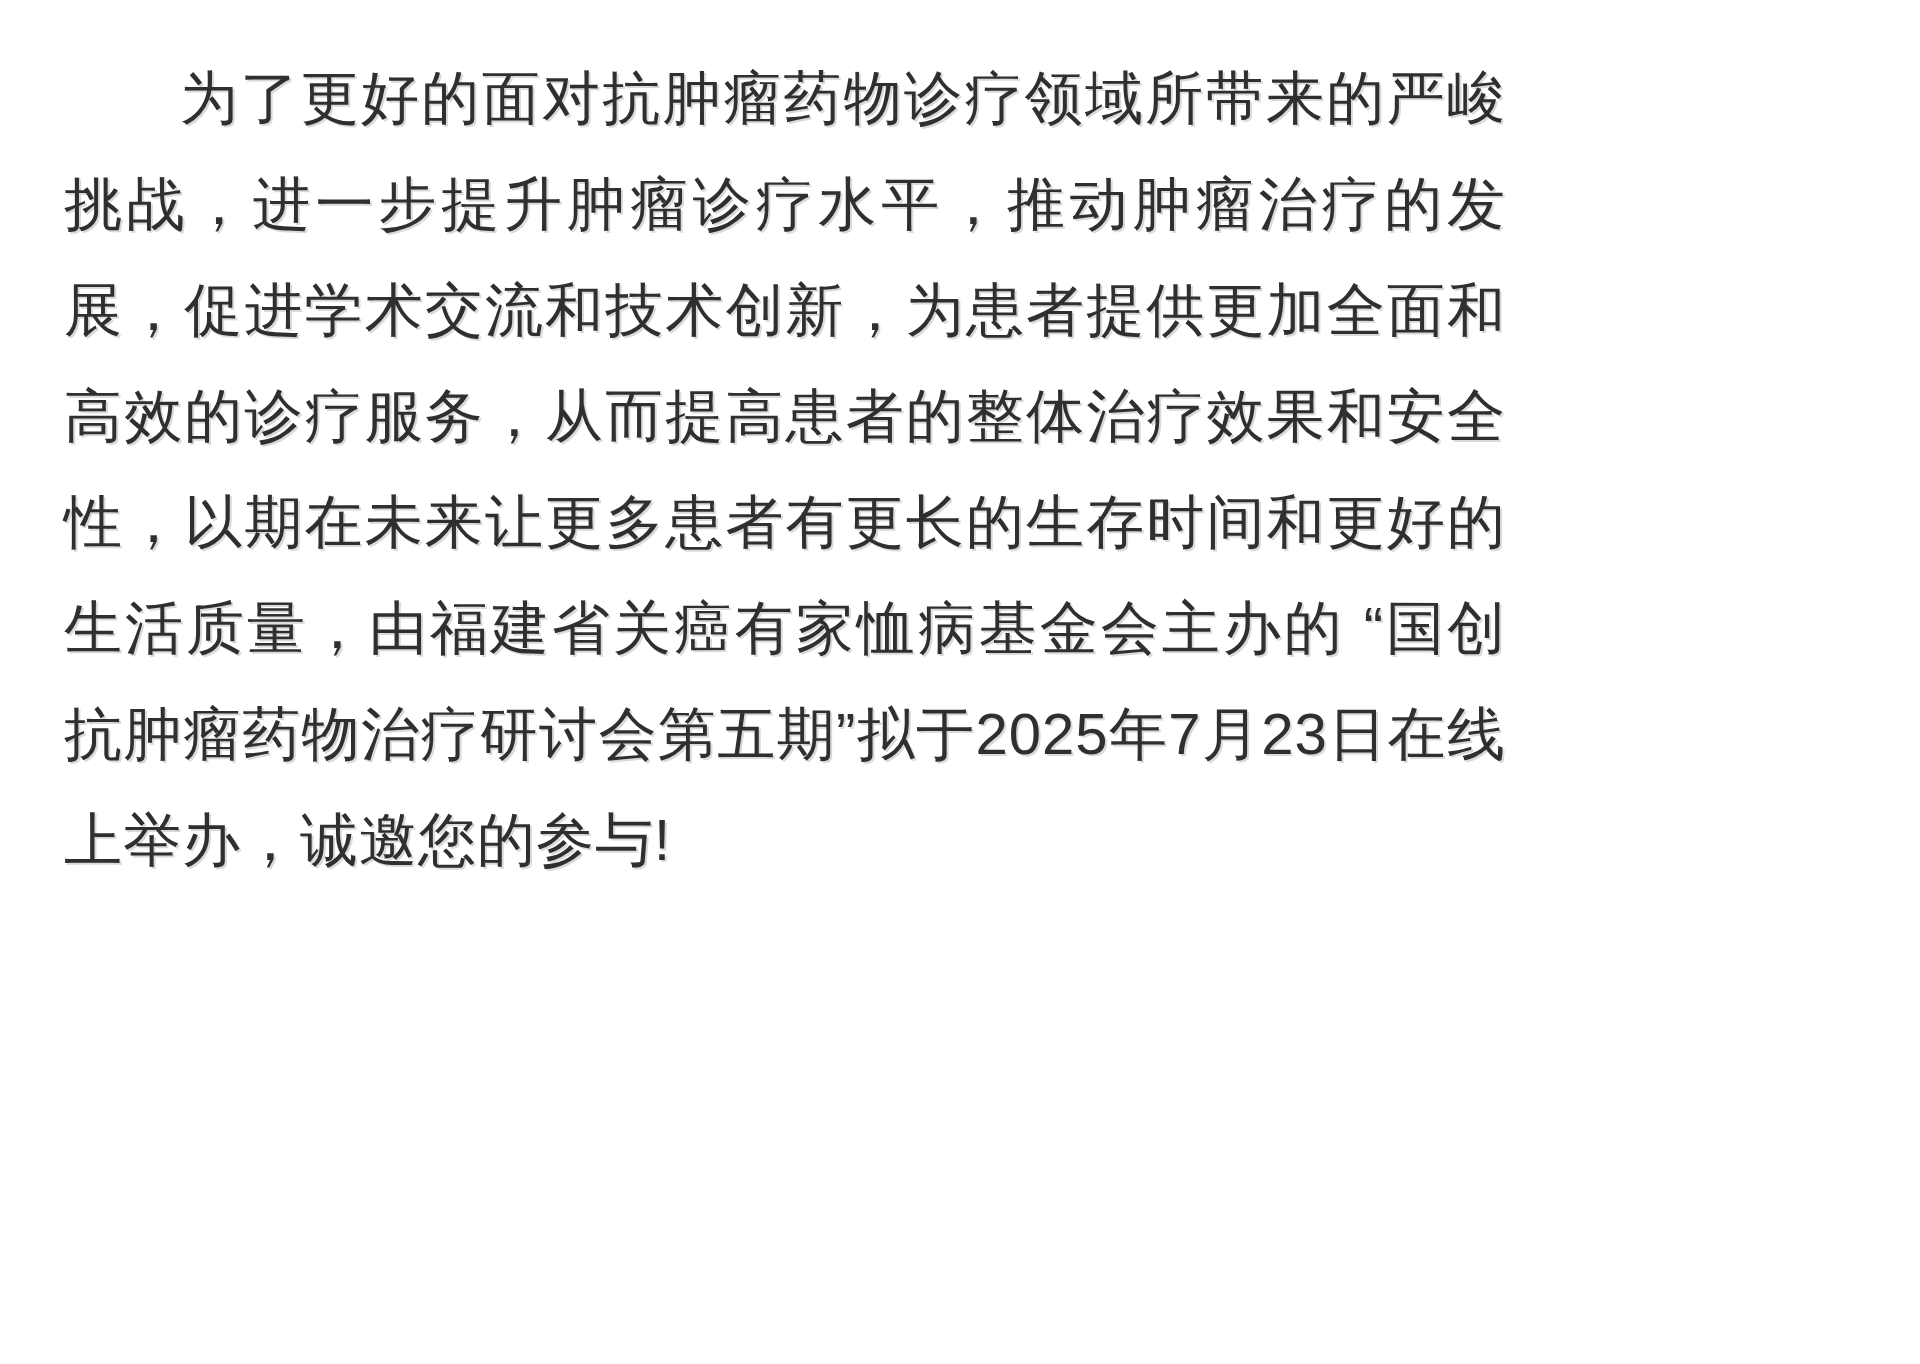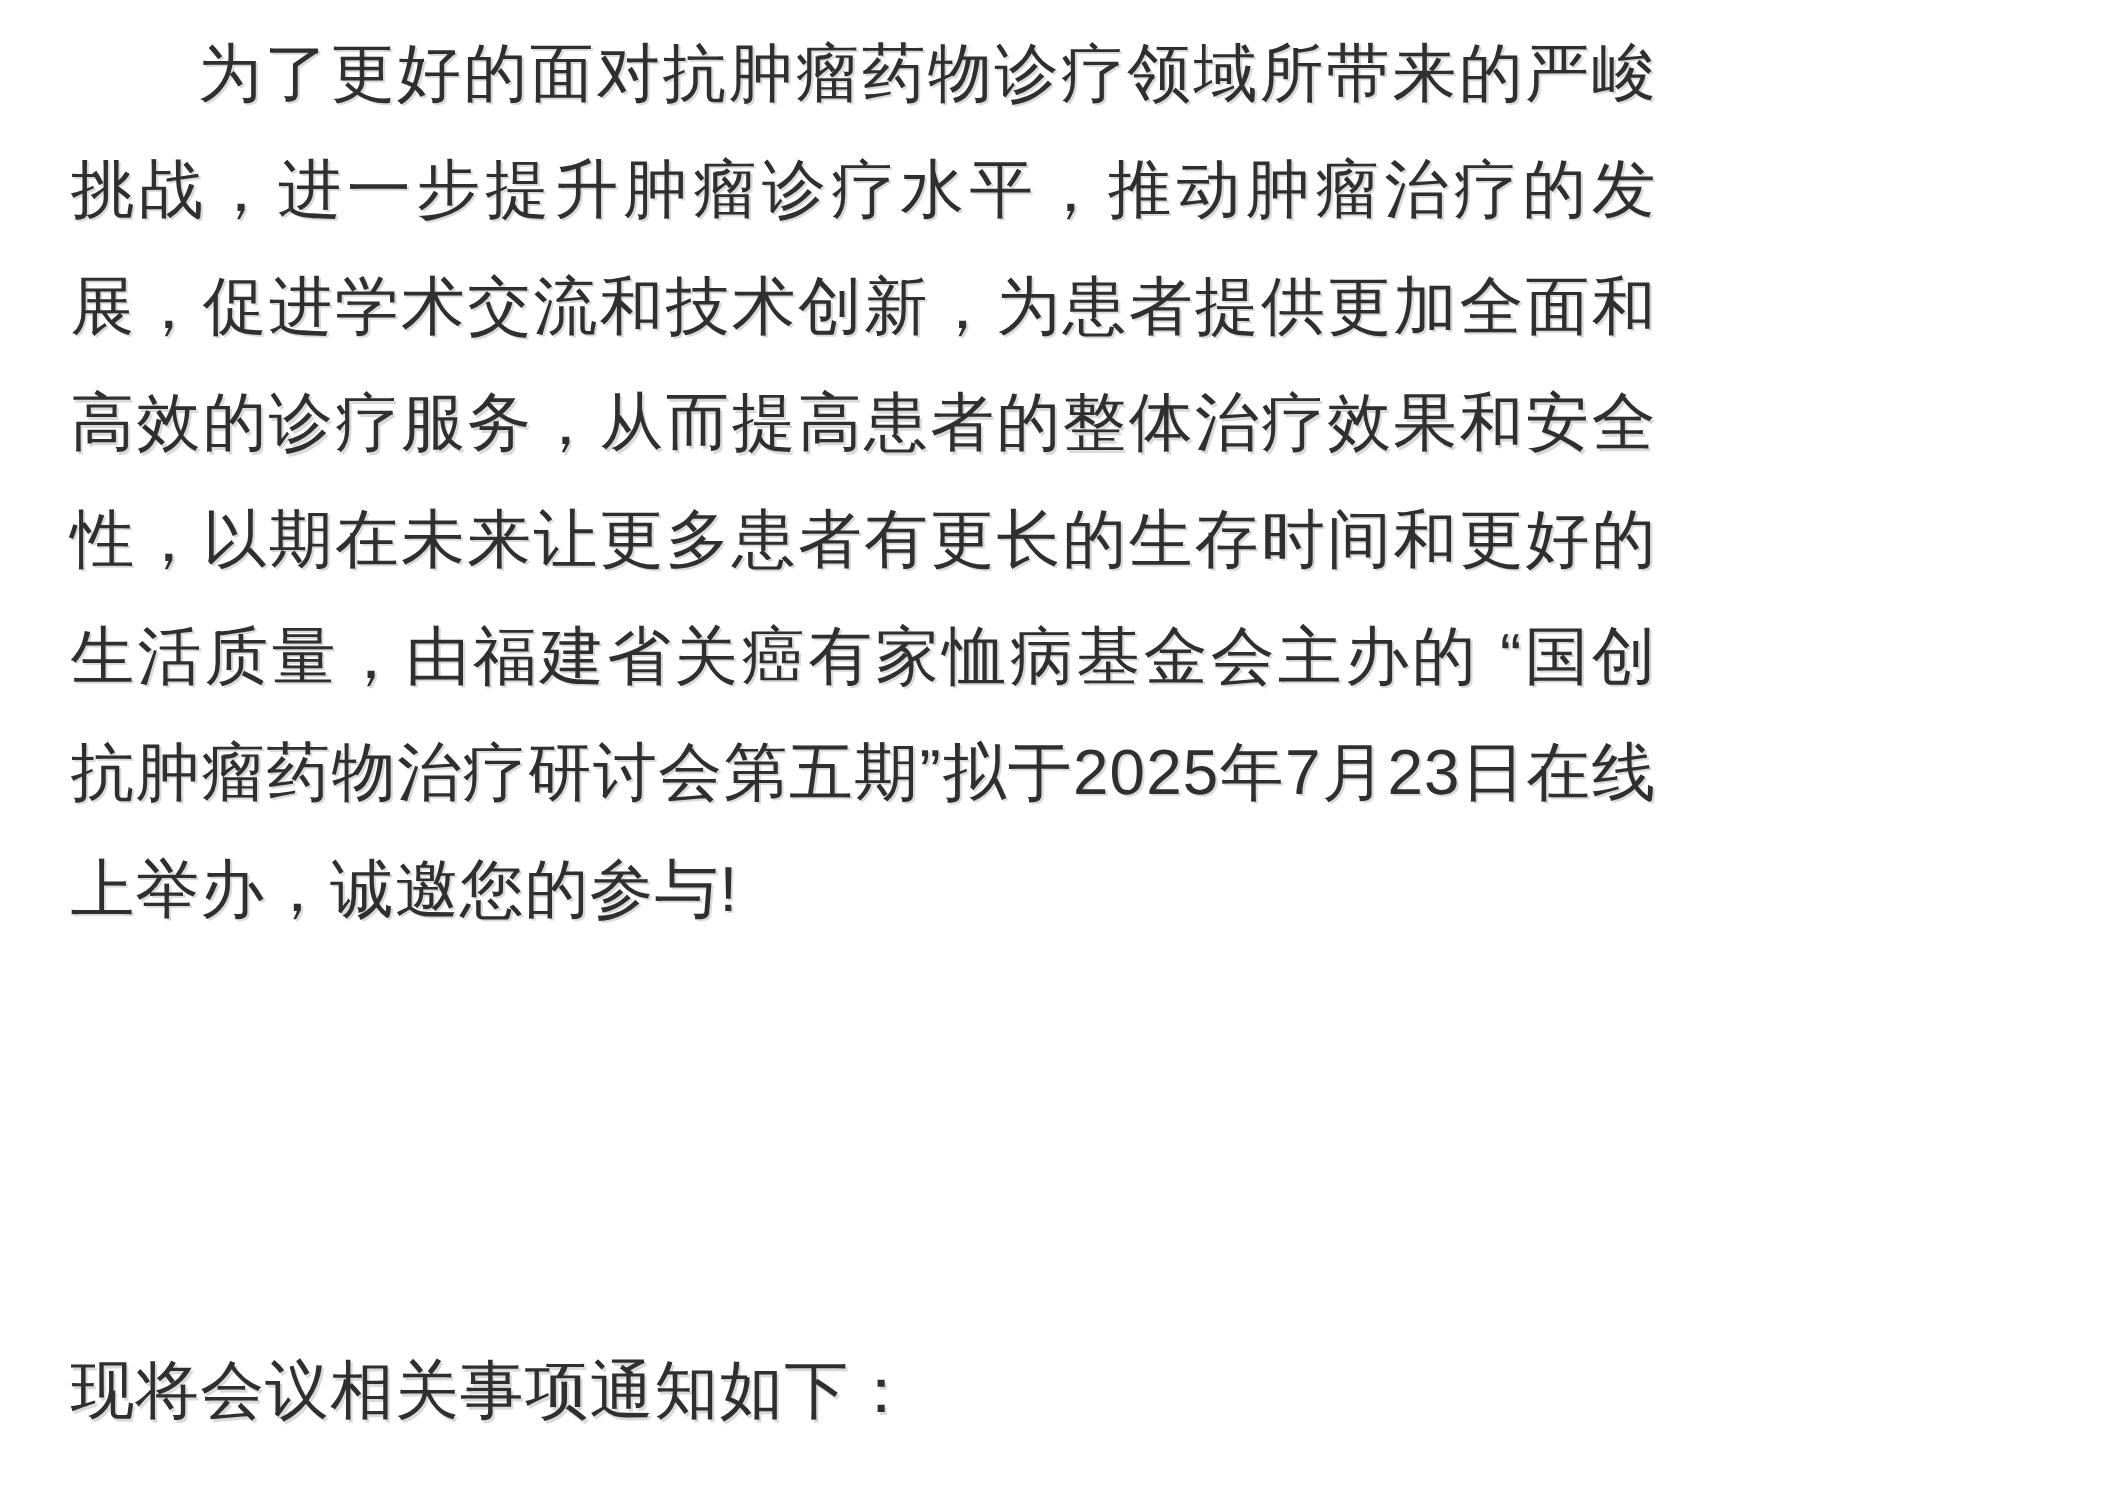--- a/index.html
+++ b/index.html
@@ -8,21 +8,21 @@
     background: #ffffff;
   }
   body {
     width: 1920px;
     height: 1364px;
     overflow: hidden;
     font-family: "Liberation Sans", sans-serif;
   }
   .document {
     box-sizing: border-box;
-    padding-top: 14px;
+    padding-top: 45px;
     margin-left: 64px;
     width: 1442px;
     color: #2f2f2f;
   }
   .para {
     font-size: 58px;
     line-height: 106px;
     letter-spacing: 1px;
     text-align: justify;
     text-shadow: 2px 2px 0 rgba(150,150,150,0.35);
@@ -35,14 +35,13 @@
   .para-notice {
     margin-top: 350px;
     text-align: left;
   }
 </style>
 </head>
 <body>
 
 <div class="document">
   <p class="para para-intro">为了更好的面对抗肿瘤药物诊疗领域所带来的严峻挑战，进一步提升肿瘤诊疗水平，推动肿瘤治疗的发展，促进学术交流和技术创新，为患者提供更加全面和高效的诊疗服务，从而提高患者的整体治疗效果和安全性，以期在未来让更多患者有更长的生存时间和更好的生活质量，由福建省关癌有家恤病基金会主办的 “国创抗肿瘤药物治疗研讨会第五期”拟于2025年7月23日在线上举办，诚邀您的参与!</p>
-  <p class="para para-notice">现将会议相关事项通知如下：</p>
 </div>
 
 </body></html>

